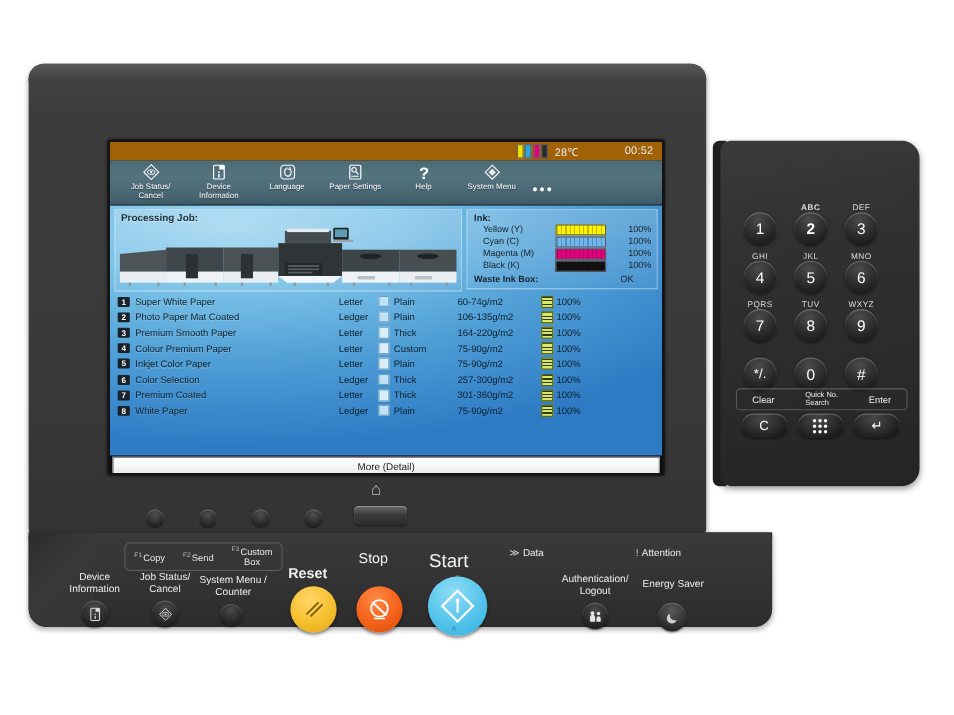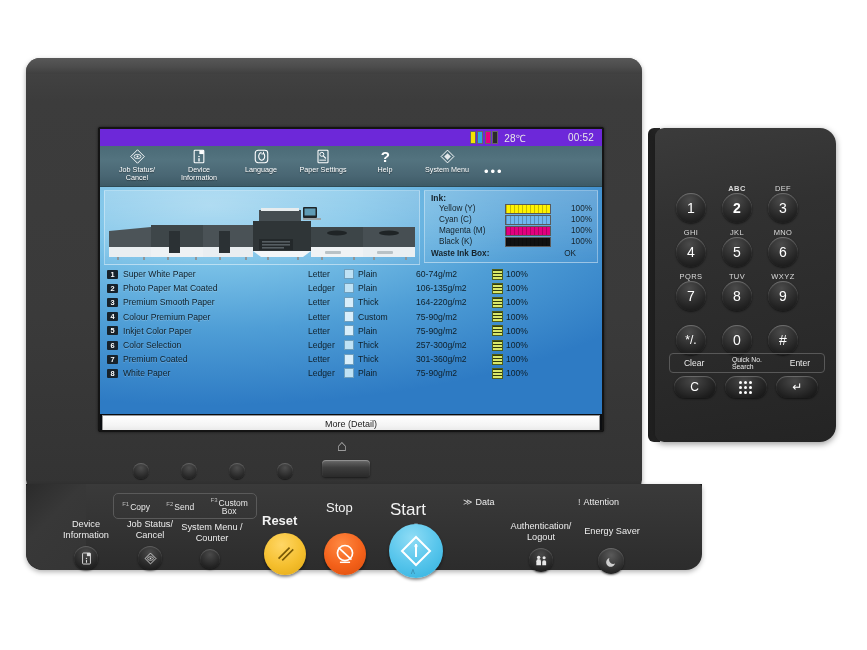--- a/index.html
+++ b/index.html
@@ -43,21 +43,21 @@
     background:#0a0a0a;border-radius:3px;
     box-shadow:inset 0 0 0 2px #141414, 0 0 3px rgba(0,0,0,.6);
   }
   .screen{
     position:absolute;left:100px;top:129px;width:502px;height:301px;
     overflow:hidden;background:#0b0d10;
   }
 
   
   .statusbar{
-    position:relative;height:17px;background:#6d28d9;
+    position:relative;height:17px;background:#a16207;
     display:flex;align-items:center;justify-content:flex-end;
     padding-right:8px;gap:0;
   }
   .ink-chips{display:flex;gap:1.5px;align-items:center;margin-right:6px;}
   .ink-chip{width:4px;height:11px;border:1px solid #666;}
   .chip-y{background:#f5e400;}
   .chip-c{background:#29a8e0;}
   .chip-m{background:#e6007e;}
   .chip-k{background:#2a2a2a;}
   .temp{color:#e9e9e9;font-size:10px;letter-spacing:.2px;}
@@ -354,20 +354,21 @@
           <span>System Menu</span>
         </span>
       </div>
 
       <div class="tbdots">•••</div>
     </div>
 
     <div class="screen-main">
 
       <div class="job-area">
+        <div class="job-title">Processing Job:</div>
         <svg class="press-img" viewBox="0 0 310 56" preserveAspectRatio="none">
           <rect x="0" y="16" width="310" height="40" fill="none"></rect>
 
           <path d="M2 26 L44 22 L44 42 L2 42 Z" fill="#4c5458"></path>
           <rect x="2" y="42" width="42" height="10" fill="#e9eef1"></rect>
           <rect x="44" y="20" width="52" height="22" fill="#3e4649"></rect>
           <rect x="44" y="42" width="52" height="10" fill="#eef2f4"></rect>
           <rect x="96" y="20" width="50" height="22" fill="#4a5256"></rect>
           <rect x="96" y="42" width="50" height="10" fill="#e9eef1"></rect>
           <rect x="62" y="26" width="11" height="22" fill="#2b3134"></rect>

